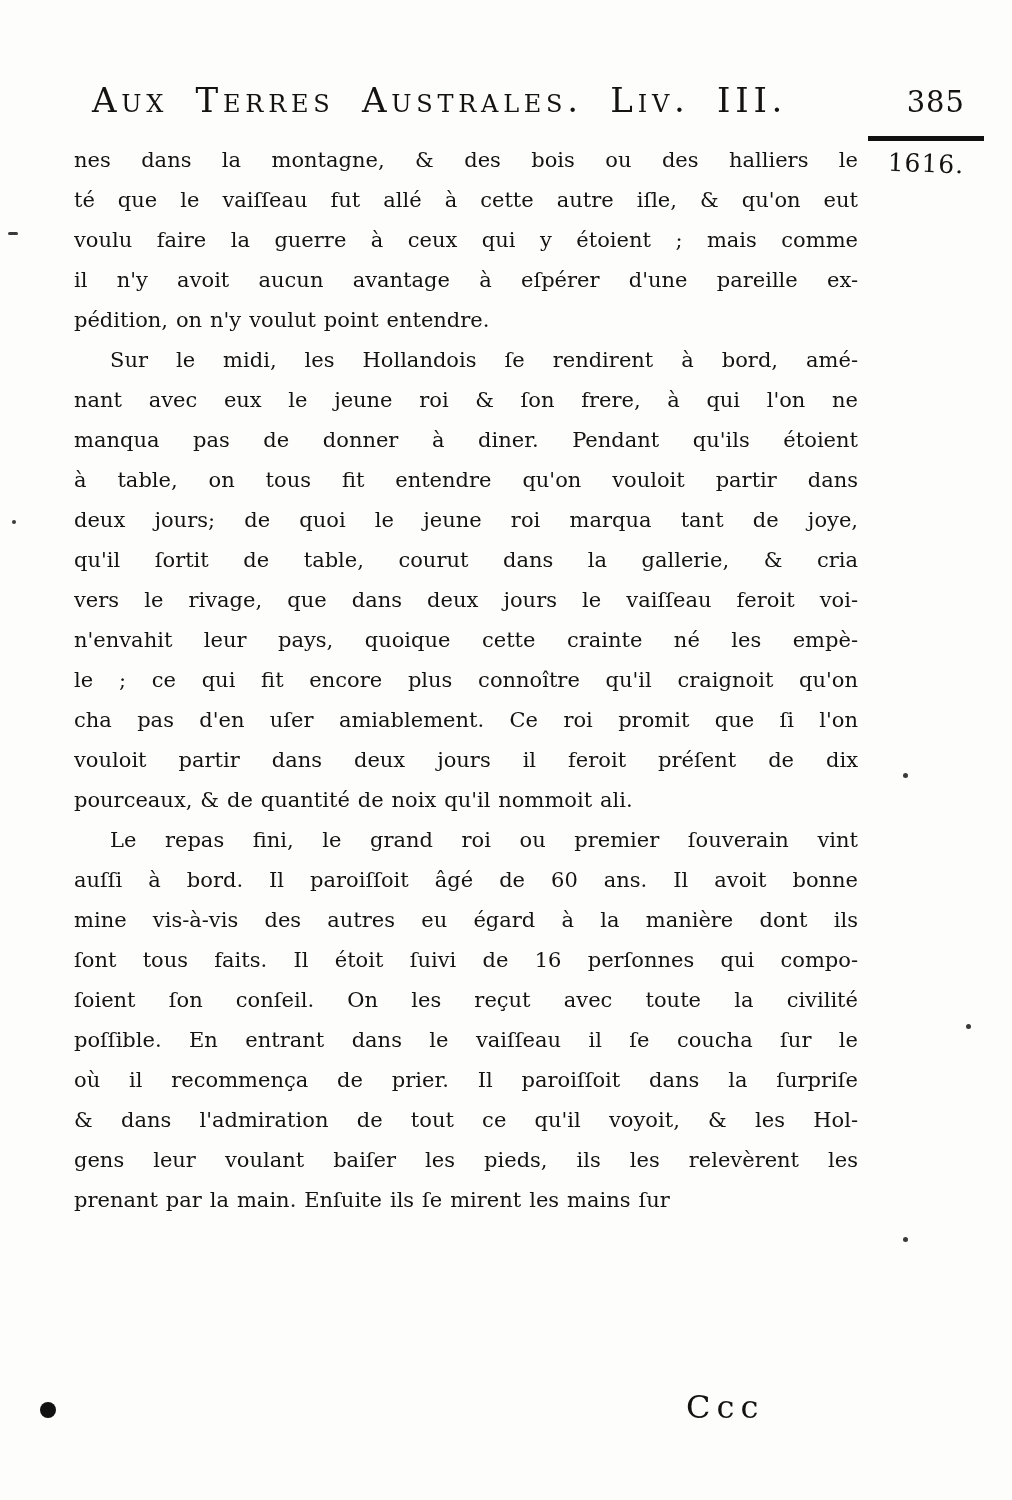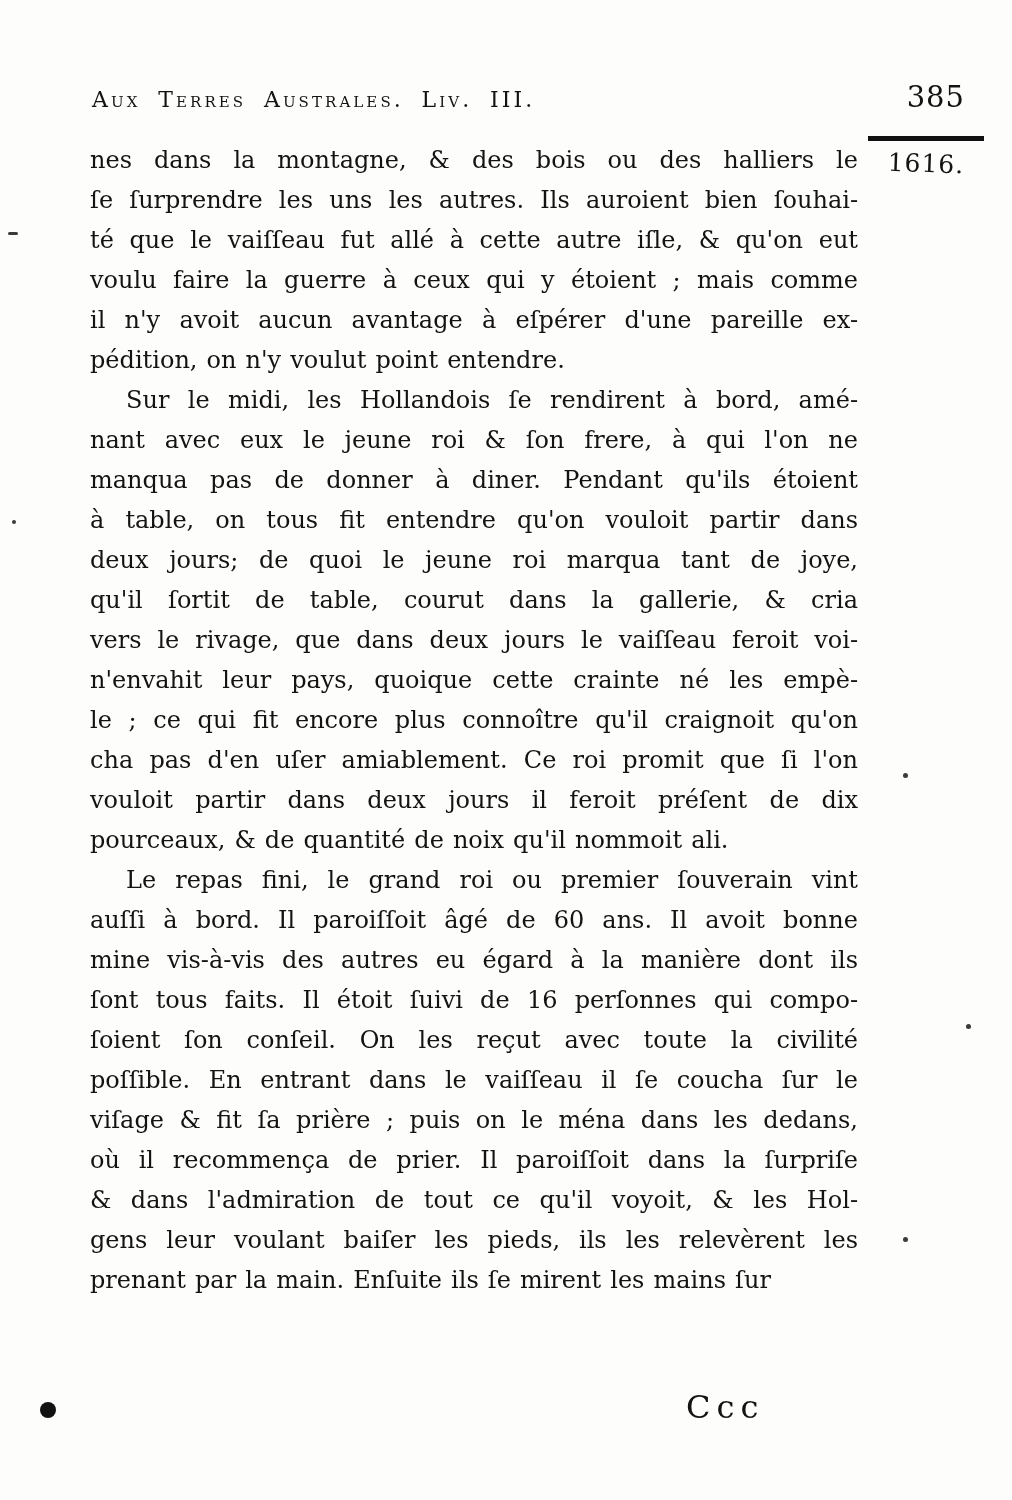--- a/index.html
+++ b/index.html
@@ -21,21 +21,21 @@
     position: absolute;
     left: 92px;
     top: 80px;
     width: 873px;
     display: flex;
     justify-content: space-between;
     align-items: baseline;
   }
   .running-head-title {
     font-variant-caps: small-caps;
-    font-size: 22px;
+    font-size: 34px;
     letter-spacing: 0.14em;
     word-spacing: 0.35em;
     white-space: nowrap;
   }
   .running-head-page {
     font-size: 29px;
     letter-spacing: 1px;
     margin-left: 16px;
   }
   
@@ -58,28 +58,27 @@
     transform: rotate(2deg);
   }
   
   .body-text {
     position: absolute;
     left: 74px;
     top: 140px;
     width: 784px;
   }
   .line {
-    font-size: 24px;
+    font-size: 21px;
     line-height: 40px;
     height: 40px;
     text-align: justify;
     text-align-last: justify;
     overflow: hidden;
     word-spacing: 0.06em;
-    margin-left: 16px;
   }
   .line.last {
     text-align-last: left;
   }
   .line.indent {
     text-indent: 36px;
   }
   
   .signature {
     position: absolute;
@@ -119,21 +118,20 @@
     <span class="running-head-page">385</span>
   </div>
 
   <div class="margin-note">
     <div class="margin-rule"></div>
     <div class="margin-year">1616.</div>
   </div>
 
   <div class="body-text" id="body-text">
       <div class="line">nes dans la montagne, &amp; des bois ou des halliers le</div>
-      <div class="line">ſe ſurprendre les uns les autres. Ils auroient bien ſouhai-</div>
       <div class="line">té que le vaiſſeau fut allé à cette autre iſle, &amp; qu'on eut</div>
       <div class="line">voulu faire la guerre à ceux qui y étoient ; mais comme</div>
       <div class="line">il n'y avoit aucun avantage à eſpérer d'une pareille ex-</div>
       <div class="line last">pédition, on n'y voulut point entendre.</div>
       <div class="line indent">Sur le midi, les Hollandois ſe rendirent à bord, amé-</div>
       <div class="line">nant avec eux le jeune roi &amp; ſon frere, à qui l'on ne</div>
       <div class="line">manqua pas de donner à diner. Pendant qu'ils étoient</div>
       <div class="line">à table, on tous fit entendre qu'on vouloit partir dans</div>
       <div class="line">deux jours; de quoi le jeune roi marqua tant de joye,</div>
       <div class="line">qu'il ſortit de table, courut dans la gallerie, &amp; cria</div>
@@ -142,21 +140,20 @@
       <div class="line">le ; ce qui fit encore plus connoître qu'il craignoit qu'on</div>
       <div class="line">cha pas d'en uſer amiablement. Ce roi promit que ſi l'on</div>
       <div class="line">vouloit partir dans deux jours il feroit préſent de dix</div>
       <div class="line last">pourceaux, &amp; de quantité de noix qu'il nommoit ali.</div>
       <div class="line indent">Le repas fini, le grand roi ou premier ſouverain vint</div>
       <div class="line">auſſi à bord. Il paroiſſoit âgé de 60 ans. Il avoit bonne</div>
       <div class="line">mine vis-à-vis des autres eu égard à la manière dont ils</div>
       <div class="line">ſont tous faits. Il étoit ſuivi de 16 perſonnes qui compo-</div>
       <div class="line">ſoient ſon conſeil. On les reçut avec toute la civilité</div>
       <div class="line">poſſible. En entrant dans le vaiſſeau il ſe coucha ſur le</div>
-      <div class="line">viſage &amp; fit ſa prière ; puis on le ména dans les dedans,</div>
       <div class="line">où il recommença de prier. Il paroiſſoit dans la ſurpriſe</div>
       <div class="line">&amp; dans l'admiration de tout ce qu'il voyoit, &amp; les Hol-</div>
       <div class="line">gens leur voulant baiſer les pieds, ils les relevèrent les</div>
       <div class="line last">prenant par la main. Enſuite ils ſe mirent les mains ſur</div>
     </div>
 
   <div class="signature">Ccc</div>
 
   <div class="bottom-dot"></div>
   <div class="speck s1"></div>

